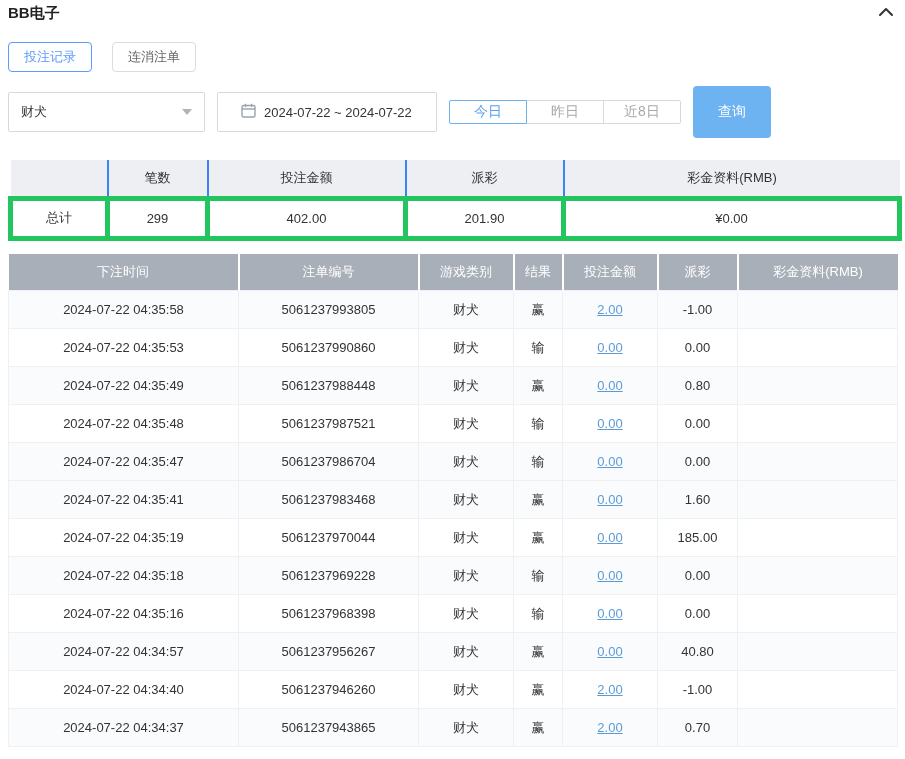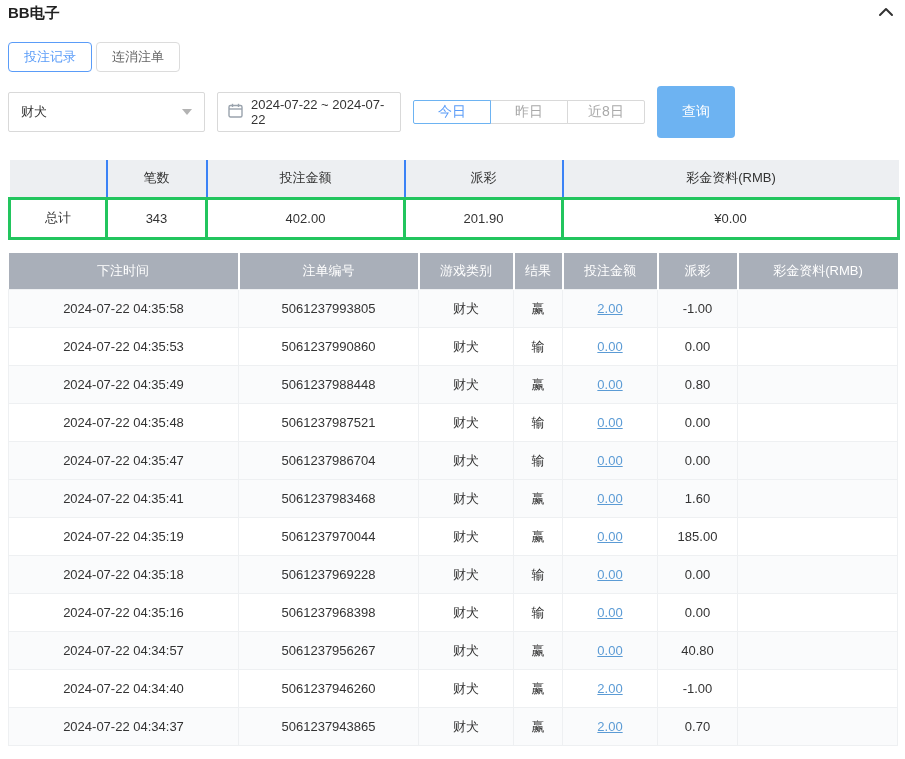--- a/index.html
+++ b/index.html
@@ -11,37 +11,37 @@
     color: #333;
   }
   .page { padding: 0 8px; }
 
   
   .titlebar { display: flex; justify-content: space-between; align-items: center; height: 26px; }
   .title { font-size: 15px; font-weight: 700; color: #222; }
   .collapse-btn { cursor: pointer; display: flex; align-items: center; padding: 2px; }
 
   
-  .tabs { display: flex; gap: 4px; margin-top: 16px; }
+  .tabs { display: flex; gap: 20px; margin-top: 16px; }
   .tab {
     height: 30px; padding: 0 15px; border: 1px solid #dcdcdc; border-radius: 4px;
     background: #fff; display: flex; align-items: center; font-size: 13px; color: #666; cursor: pointer;
   }
   .tab.active { border-color: #5a9cf8; color: #5a9cf8; }
 
   
   .filters { display: flex; margin-top: 14px; align-items: center; }
   .select {
     width: 197px; height: 40px; border: 1px solid #d9d9d9; border-radius: 2px;
     display: flex; align-items: center; justify-content: space-between; padding: 0 12px; cursor: pointer; background: #fff;
   }
   .caret { width: 0; height: 0; border-left: 5px solid transparent; border-right: 5px solid transparent; border-top: 6px solid #b3b3b3; }
   .datebox {
-    width: 184px; height: 40px; border: 1px solid #d9d9d9; border-radius: 2px;
-    display: flex; align-items: center; padding: 0 10px; margin-left: 12px; gap: 8px; cursor: pointer; background: #fff;
+    width: 220px; height: 40px; border: 1px solid #d9d9d9; border-radius: 2px;
+    display: flex; align-items: center; padding: 0 23px; margin-left: 12px; gap: 8px; cursor: pointer; background: #fff;
   }
   .range-group { display: flex; margin-left: 12px; }
   .range-btn {
     width: 78px; height: 24px; border: 1px solid #d9d9d9; background: #fff; color: #a9a9a9;
     font-size: 14px; cursor: pointer; margin-left: -1px; font-family: inherit;
   }
   .range-btn:first-child { margin-left: 0; border-radius: 2px 0 0 2px; }
   .range-btn:last-child { border-radius: 0 2px 2px 0; }
   .range-btn.active { border-color: #6db3f2; color: #5a9cf8; position: relative; z-index: 1; }
   .search-btn {
@@ -51,21 +51,21 @@
 
   
   table { border-collapse: collapse; table-layout: fixed; width: 889px; }
 
   .summary { margin-top: 22px; }
   .summary th {
     height: 38px; background: #edeff2; font-weight: 400; color: #333;
     border-left: 2px solid #3b82f6; font-size: 13px; text-align: center;
   }
   .summary th:first-child { border-left: none; }
-  .summary td { height: 40px; text-align: center; border: 3px solid #22c55e; font-size: 13px; background: #fff; }
+  .summary td { height: 40px; text-align: center; border: 5px solid #22c55e; font-size: 13px; background: #fff; }
 
   .bet-table { margin-top: 13px; }
   .bet-table th {
     height: 37px; background: #a9afb9; color: #fff; font-weight: 400; font-size: 13px;
     border-left: 2px solid #fff; text-align: center;
   }
   .bet-table th:first-child { border-left: none; }
   .bet-table td { height: 38px; text-align: center; border: 1px solid #eef0f2; color: #333; font-size: 13px; background: #fff; }
   .bet-table tr.alt td { background: #fafbfc; }
   .bet-link { color: #5b9bd5; text-decoration: underline; cursor: pointer; }
@@ -136,21 +136,21 @@
         <th></th>
         <th>笔数</th>
         <th>投注金额</th>
         <th>派彩</th>
         <th>彩金资料(RMB)</th>
       </tr>
     </thead>
     <tbody>
       <tr>
         <td>总计</td>
-        <td>343</td>
+        <td>299</td>
         <td>402.00</td>
         <td>201.90</td>
         <td>¥0.00</td>
       </tr>
     </tbody>
   </table>
 
   <table class="bet-table">
     <colgroup>
       <col style="width:230px">

